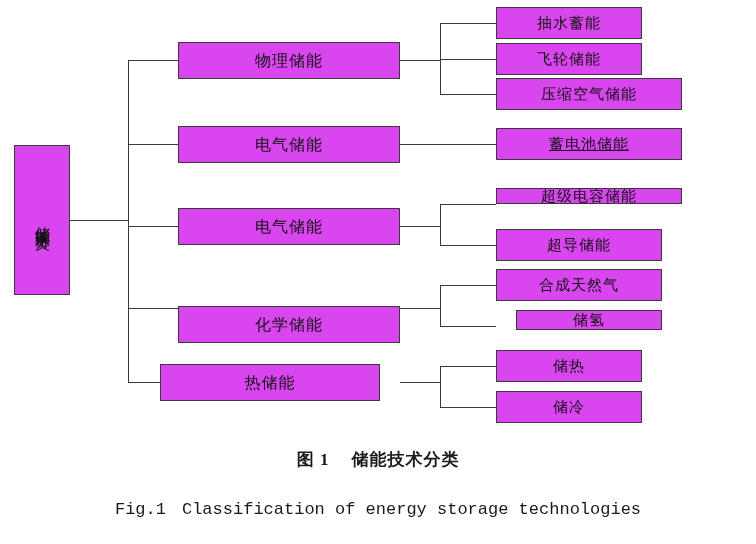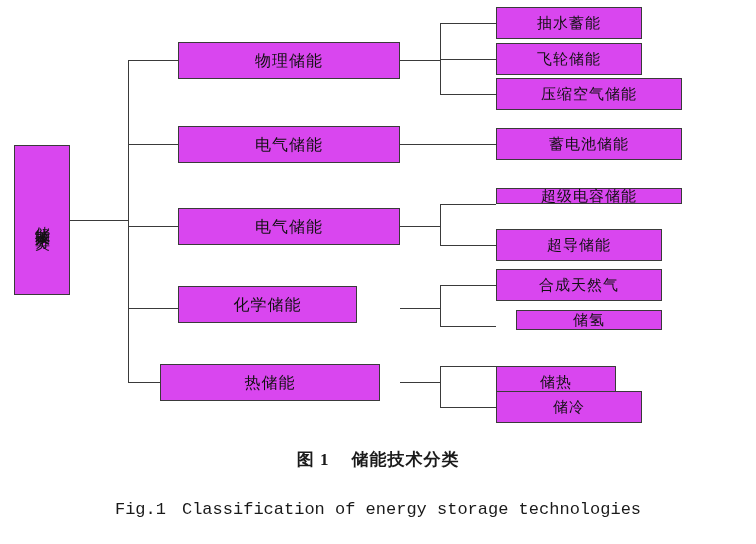--- a/index.html
+++ b/index.html
@@ -107,51 +107,51 @@
 
     <div class="line h-line" style="left:440px; top:59px; width:56px;"></div>
     <div class="node level3" style="left:496px; top:43px; width:146px; height:32px;">飞轮储能</div>
 
     <div class="line h-line" style="left:440px; top:94px; width:56px;"></div>
     <div class="node level3" style="left:496px; top:78px; width:186px; height:32px;">压缩空气储能</div>
 
     <div class="line h-line" style="left:128px; top:144px; width:50px;"></div>
     <div class="node level2" style="left:178px; top:126px; width:222px; height:37px;">电气储能</div>
     <div class="line h-line" style="left:400px; top:144px; width:96px;"></div>
-    <div class="node level3" style="left:496px; top:128px; width:186px; height:32px;">蓄电池储能</div>
+    <div class="node level3" style="left:496px; top:128px; width:186px; height:32px;text-decoration:underline;">蓄电池储能</div>
 
     <div class="line h-line" style="left:128px; top:226px; width:50px;"></div>
     <div class="node level2" style="left:178px; top:208px; width:222px; height:37px;">电气储能</div>
     <div class="line h-line" style="left:400px; top:226px; width:40px;"></div>
     <div class="line v-line" style="left:440px; top:204px; height:42px;"></div>
 
     <div class="line h-line" style="left:440px; top:204px; width:56px;"></div>
     <div class="node level3" style="left:496px; top:188px; width:186px; height:16px;">超级电容储能</div>
 
     <div class="line h-line" style="left:440px; top:245px; width:56px;"></div>
     <div class="node level3" style="left:496px; top:229px; width:166px; height:32px;">超导储能</div>
 
     <div class="line h-line" style="left:128px; top:308px; width:50px;"></div>
-    <div class="node level2" style="left:178px; top:286px; width:179px; height:37px;">化学储能</div>
+    <div class="node level2" style="left:178px; top:306px; width:222px; height:37px;">化学储能</div>
     <div class="line h-line" style="left:400px; top:308px; width:40px;"></div>
     <div class="line v-line" style="left:440px; top:285px; height:42px;"></div>
 
     <div class="line h-line" style="left:440px; top:285px; width:56px;"></div>
     <div class="node level3" style="left:496px; top:269px; width:166px; height:32px;">合成天然气</div>
 
     <div class="line h-line" style="left:440px; top:326px; width:56px;"></div>
     <div class="node level3" style="left:516px; top:310px; width:146px; height:20px;">储氢</div>
 
     <div class="line h-line" style="left:128px; top:382px; width:50px;"></div>
     <div class="node level2" style="left:160px; top:364px; width:220px; height:37px;">热储能</div>
     <div class="line h-line" style="left:400px; top:382px; width:40px;"></div>
     <div class="line v-line" style="left:440px; top:366px; height:42px;"></div>
 
     <div class="line h-line" style="left:440px; top:366px; width:56px;"></div>
-    <div class="node level3" style="left:496px; top:366px; width:120px; height:32px;">储热</div>
+    <div class="node level3" style="left:496px; top:350px; width:146px; height:32px;">储热</div>
 
     <div class="line h-line" style="left:440px; top:407px; width:56px;"></div>
     <div class="node level3" style="left:496px; top:391px; width:146px; height:32px;">储冷</div>
 
   </div>
 
   <div class="caption-zh">
     <span>图 1</span><span class="gap"></span><span>储能技术分类</span>
   </div>
 

